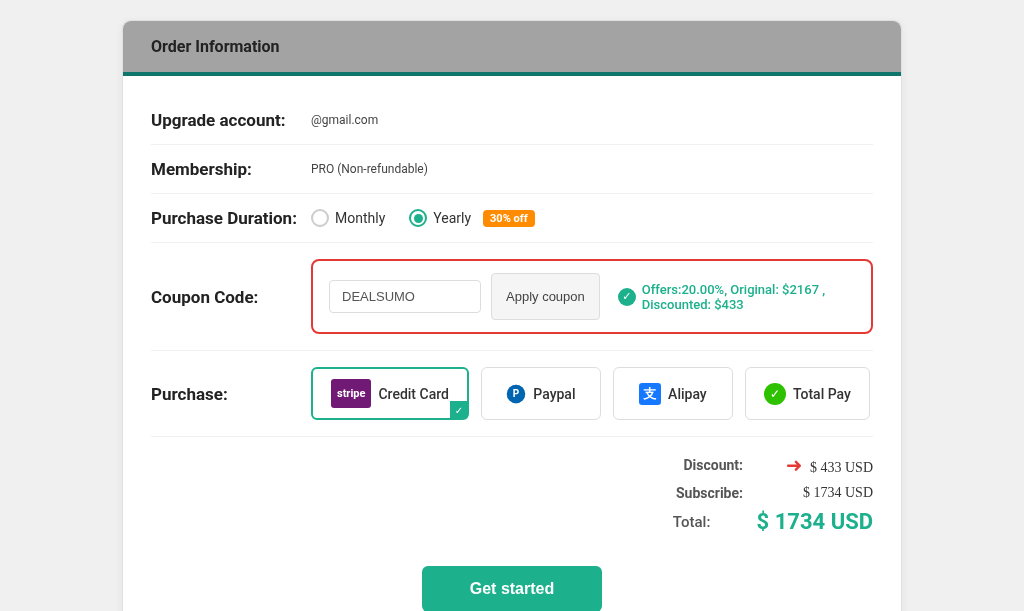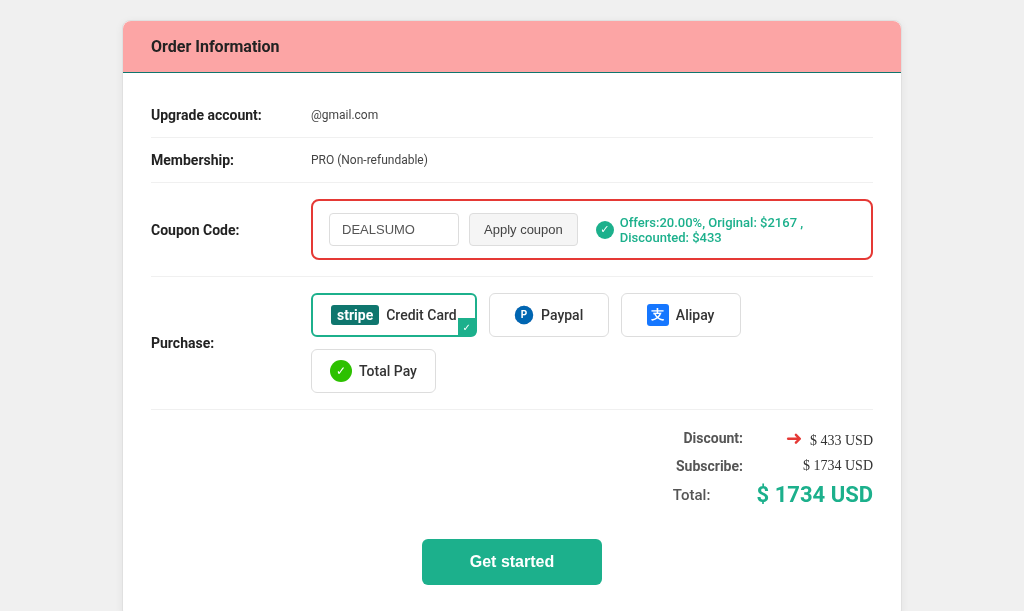--- a/index.html
+++ b/index.html
@@ -14,23 +14,23 @@
     }
     .card {
       background: #fff;
       border: 1px solid #e0e0e0;
       border-radius: 8px;
       width: 780px;
       padding: 0;
       box-shadow: 0 2px 8px rgba(0,0,0,0.06);
     }
     .card-header {
-      background: #fca5a5;
+      background: #a3a3a3;
       padding: 16px 28px;
-      border-bottom: 1px solid #0f766e;
+      border-bottom: 4px solid #0f766e;
       border-radius: 8px 8px 0 0;
     }
     .card-header h2 {
       font-size: 16px;
       font-weight: 700;
       color: #222;
     }
     .card-body {
       padding: 20px 28px 28px;
     }
@@ -39,21 +39,21 @@
       align-items: center;
       padding: 14px 0;
       border-bottom: 1px solid #f0f0f0;
     }
     .info-row:last-of-type {
       border-bottom: none;
     }
     .info-label {
       width: 160px;
       font-weight: 700;
-      font-size: 14px;
+      font-size: 17px;
       color: #222;
       flex-shrink: 0;
     }
     .info-value {
       font-size: 12px;
       color: #444;
     }
     .duration-options {
       display: flex;
       align-items: center;
@@ -115,28 +115,28 @@
       align-items: center;
       gap: 10px;
       flex: 1;
     }
     .coupon-input {
       border: 1px solid #ddd;
       border-radius: 4px;
       padding: 8px 12px;
       font-size: 13px;
       color: #555;
-      width: 130px;
+      width: 152px;
       outline: none;
     }
     .apply-btn {
       background: #f5f5f5;
       border: 1px solid #ddd;
       border-radius: 4px;
-      padding: 8px 14px;
+      padding: 15px 14px;
       font-size: 13px;
       color: #444;
       cursor: pointer;
       white-space: nowrap;
     }
     .coupon-success {
       display: flex;
       align-items: center;
       gap: 6px;
       font-size: 13px;
@@ -194,25 +194,25 @@
       height: 18px;
       background: #1cb08c;
       border-radius: 0 0 4px 0;
       display: flex;
       align-items: center;
       justify-content: center;
       color: #fff;
       font-size: 10px;
     }
     .stripe-badge {
-      background: #0f766e;
-      color: #fff;
-      font-size: 14px;
-      font-weight: 700;
-      padding: 2px 6px;
+      background: #701a75;
+      color: #fff;
+      font-size: 11px;
+      font-weight: 700;
+      padding: 8px 6px;
       border-radius: 3px;
     }
     .paypal-icon {
       width: 20px;
       height: 20px;
     }
     .alipay-icon {
       width: 22px;
       height: 22px;
       background: #1677ff;
@@ -315,20 +315,34 @@
     <div class="info-row">
       <span class="info-label">Upgrade account:</span>
       <span class="info-value">@gmail.com</span>
     </div>
 
     <div class="info-row">
       <span class="info-label">Membership:</span>
       <span class="info-value">PRO (Non-refundable)</span>
     </div>
 
+    <div class="info-row">
+      <span class="info-label">Purchase Duration:</span>
+      <div class="duration-options">
+        <label class="radio-option">
+          <div class="radio-circle"></div>
+          <span class="radio-label">Monthly</span>
+        </label>
+        <label class="radio-option">
+          <div class="radio-circle selected"></div>
+          <span class="radio-label">Yearly</span>
+          <span class="badge-off">30% off</span>
+        </label>
+      </div>
+    </div>
 
     <div class="coupon-row">
       <span class="info-label">Coupon Code:</span>
       <div class="coupon-box">
         <input class="coupon-input" type="text" value="DEALSUMO" style="">
         <button class="apply-btn">Apply coupon</button>
         <div class="coupon-success">
           <div class="check-circle">✓</div>
           <span>Offers:20.00%, Original: $2167 , Discounted: $433</span>
         </div>

